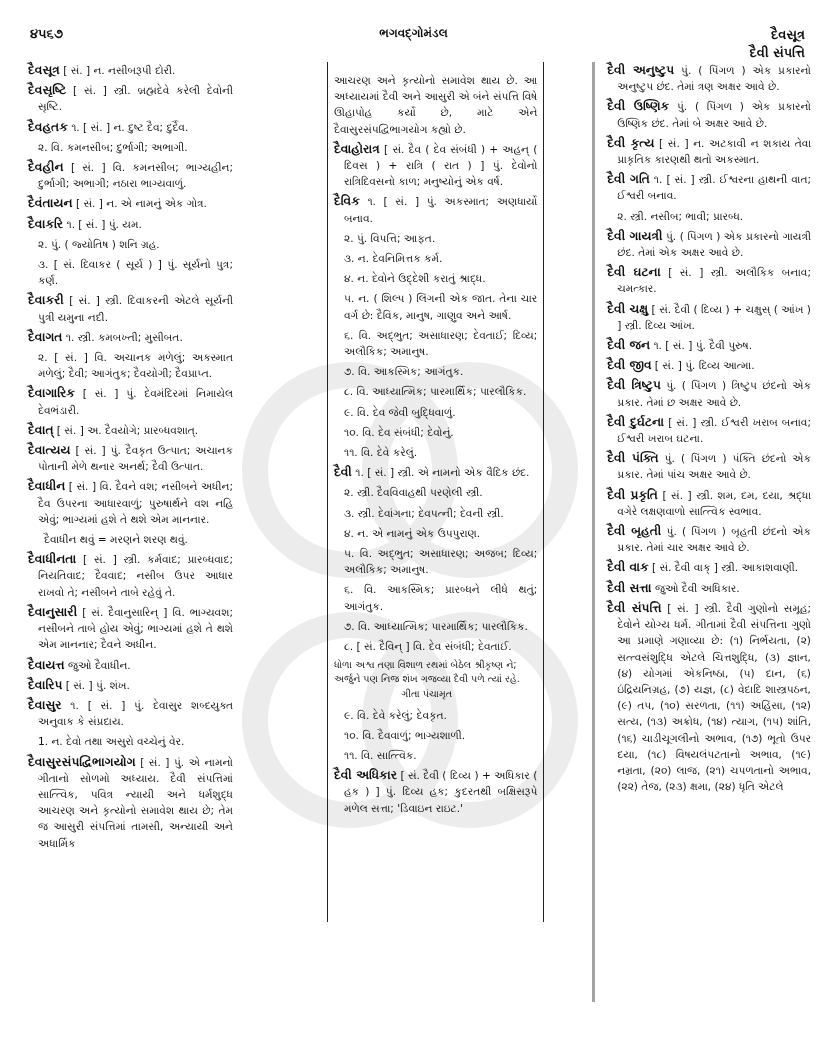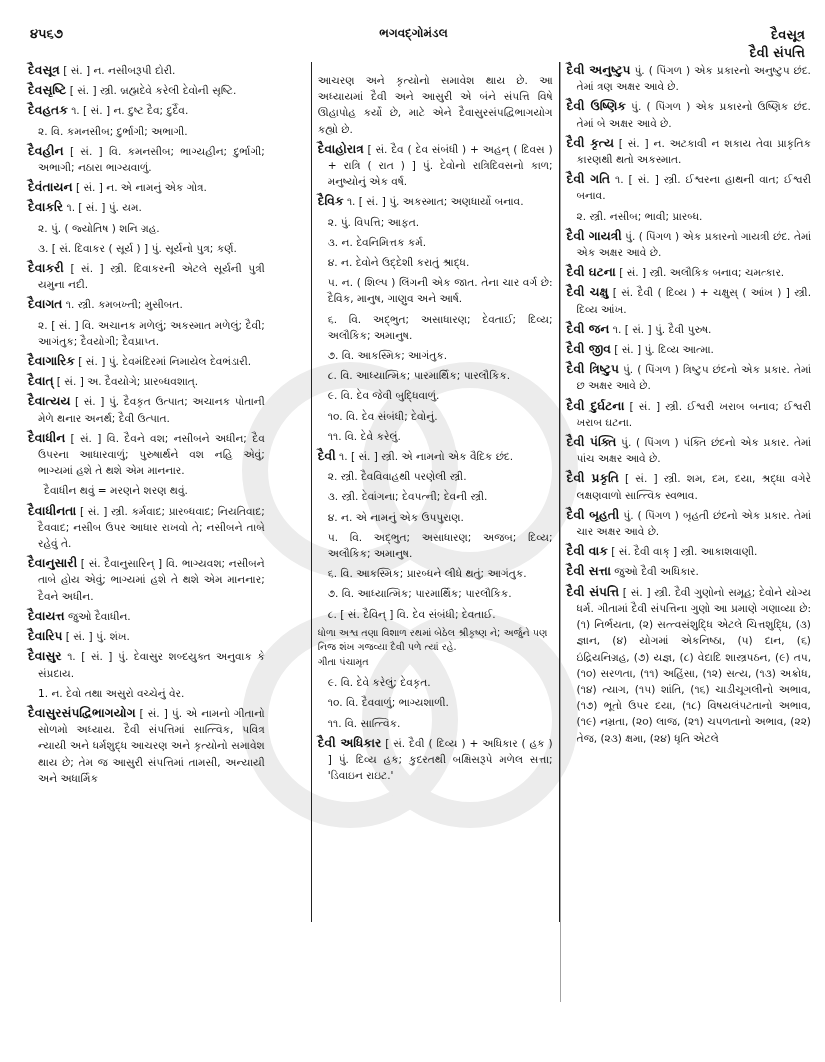--- a/index.html
+++ b/index.html
@@ -13,33 +13,33 @@
   }
   .header {
     position: absolute; top: 22px; left: 22px; right: 20px; height: 40px;
     z-index: 1;
   }
   .page-num { position: absolute; left: 8px; top: 4px; font-size: 13px; font-weight: bold; }
   .book-title { position: absolute; left: 0; right: 0; top: 4px; text-align: center; font-size: 12px; font-weight: bold; }
   .guide-words { position: absolute; right: 0; top: 4px; text-align: right; font-size: 13px; font-weight: bold; line-height: 18px; }
   .columns {
     position: absolute; top: 62px; left: 22px; width: 795px; height: 985px;
-    display: flex; z-index: 1;
+    display: flex; z-index: 1; gap: 48px;
   }
   .col { box-sizing: border-box; padding: 0 6px; font-size: 10.6px; line-height: 16.2px; }
   .col-1 { width: 262px; padding-left: 6px; }
   .col-2 { width: 262px; border-left: 1px solid #222; border-right: 1px solid #222; height: 860px; padding-top: 10px; margin-left: 40px; }
   .col-3 { width: 271px; padding-left: 8px; }
-  .col-3 .inner { border-left: 1px solid #a3a3a3; padding-left: 6px; margin-left: -8px; height: 940px; }
+  .col-3 .inner { border-left: 3px solid #a3a3a3; padding-left: 12px; margin-left: -8px; height: 940px; }
   .entry { margin: 0 0 4px 0; text-indent: -10px; padding-left: 10px; text-align: justify; }
   .entry .hw { font-weight: bold; font-size: 12.2px; }
   .sense { margin: 0 0 4px 0; padding-left: 10px; text-indent: 0; text-align: justify; }
   .sense.sub { padding-left: 16px; }
   .quote { font-size: 9.6px; line-height: 14px; margin: 2px 0 0 0; }
-  .quote-src { font-size: 9.6px; text-align: left; margin: 0 0 4px 0; padding-right: 18px; }
+  .quote-src { font-size: 9.6px; text-align: center; margin: 0 0 4px 0; padding-right: 18px; }
 </style>
 </head>
 <body>
 
 <svg class="watermark" viewBox="0 0 360 620">
   <g fill="none" stroke="#ececec" stroke-width="26">
     <circle cx="120" cy="170" r="95"></circle>
     <circle cx="240" cy="170" r="95"></circle>
     <circle cx="120" cy="420" r="95"></circle>
     <circle cx="240" cy="420" r="95"></circle>

